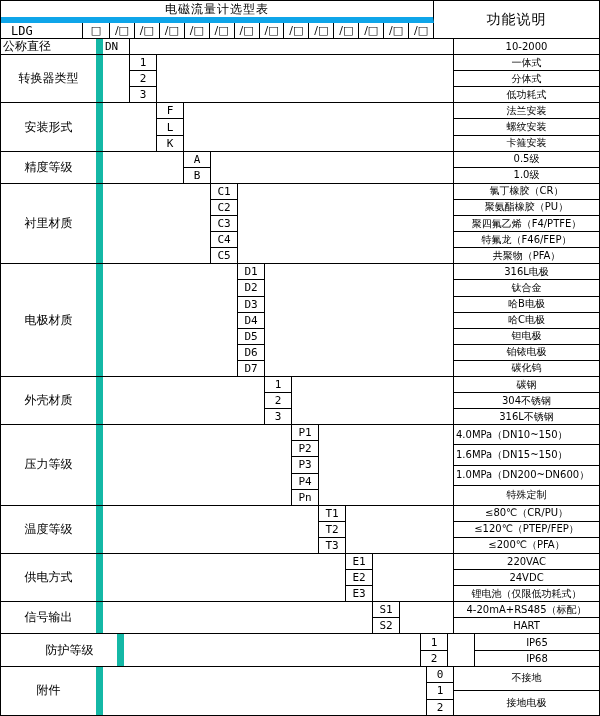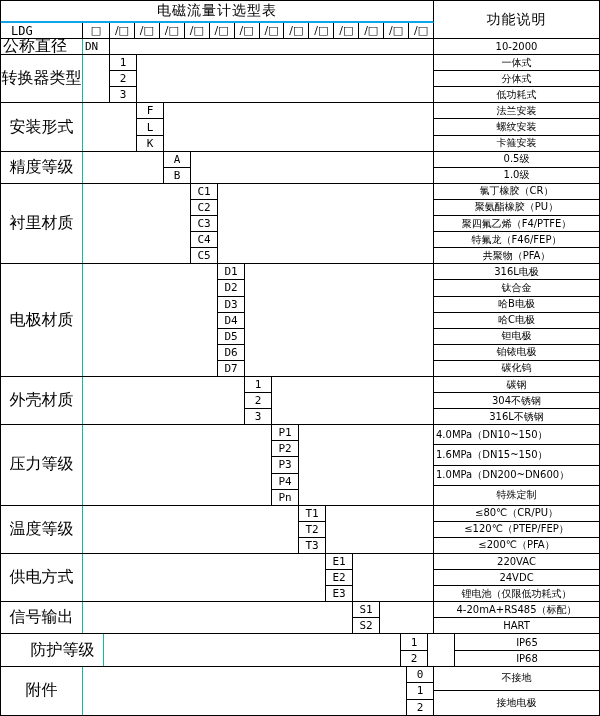--- a/index.html
+++ b/index.html
@@ -13,23 +13,23 @@
     width: 600px; height: 716px;
     border: 1px solid #000;
     background: #fff;
     display: flex; flex-direction: column;
     overflow: hidden;
   }
   
   .hdr { height: 38px; display: flex; border-bottom: 1px solid #000; }
   .hdr-left { width: 433px; display: flex; flex-direction: column; }
   .title-cell {
-    height: 22px; border-right: 1px solid #000; border-bottom: 2px solid #0ea5e9;
-    display: flex; align-items: center; justify-content: center;
-    font-size: 14px; letter-spacing: 1px;
+    height: 22px; border-right: 1px solid #000; border-bottom: 6px solid #0ea5e9;
+    display: flex; align-items: center; justify-content: center;
+    font-size: 12px; letter-spacing: 1px;
   }
   .ldg-row { flex: 1; display: flex; }
   .ldg-prefix {
     width: 82px; border-right: 1px solid #000;
     display: flex; align-items: center; padding-left: 10px;
     font-family: "DejaVu Sans Mono", monospace; font-size: 12px;
   }
   .ldg-box {
     width: 27px; border-right: 1px solid #000;
     display: flex; align-items: center; justify-content: center;
@@ -44,23 +44,23 @@
   .hdr-desc {
     flex: 1;
     display: flex; align-items: center; justify-content: center;
     font-size: 14px; letter-spacing: 1px;
   }
   
   .groups { flex: 1; display: flex; flex-direction: column; }
   .group { display: flex; border-bottom: 1px solid #000; }
   .group:last-child { border-bottom: none; }
   .g-label {
-    width: 82px; border-right: 1px solid #14b8a6;
-    display: flex; align-items: center; justify-content: center;
-    font-size: 16px; overflow: hidden; white-space: nowrap;
+    width: 102px; border-right: 7px solid #14b8a6;
+    display: flex; align-items: center; justify-content: center;
+    font-size: 12px; overflow: hidden; white-space: nowrap;
   }
   .group[data-col="1"] .g-label { justify-content: flex-start; padding-left: 2px; }
   .spacer-l { border-right: 1px solid #000; }
   .spacer-r { border-right: 1px solid #000; }
   .codes { width: 27px; display: flex; flex-direction: column; }
   .code-cell {
     flex: 1; border-right: 1px solid #000; border-bottom: 1px solid #000;
     display: flex; align-items: center; justify-content: center;
     font-family: "DejaVu Sans Mono", monospace; font-size: 11px;
     overflow: hidden; white-space: nowrap;

